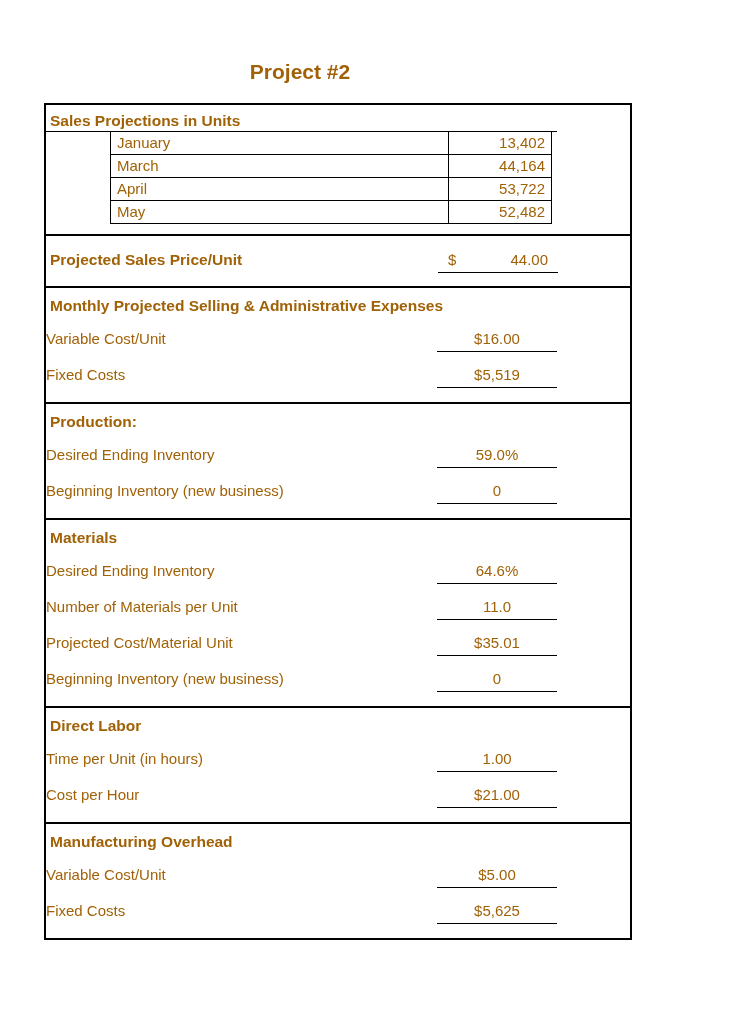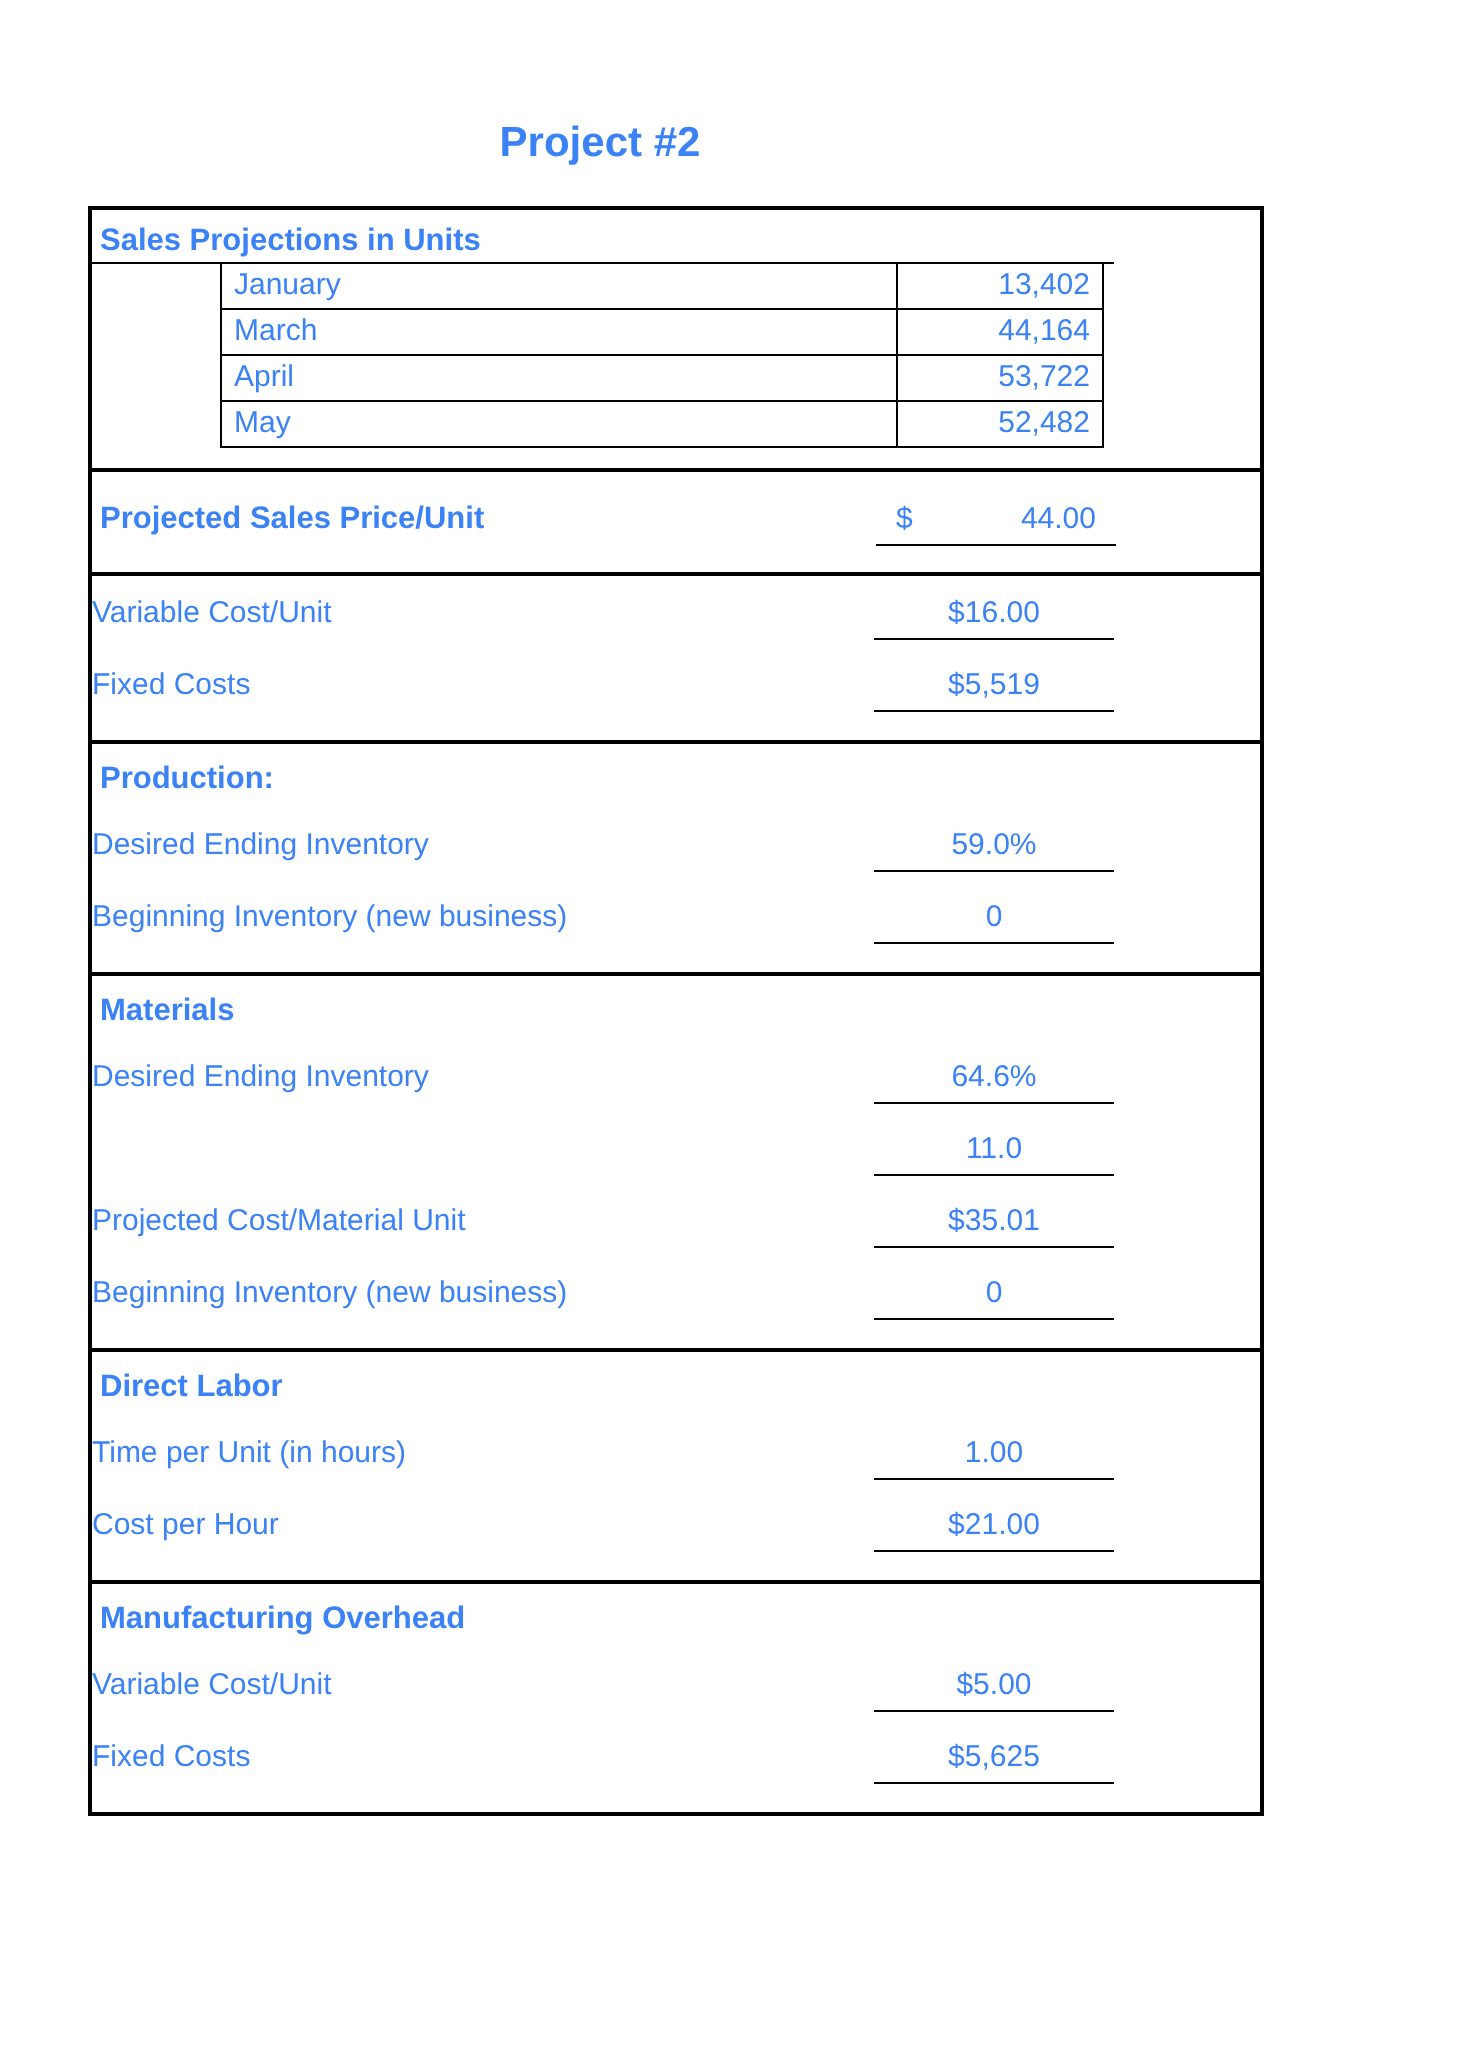--- a/index.html
+++ b/index.html
@@ -2,21 +2,21 @@
 <html><head>
 <meta charset="utf-8">
 <style>
   html, body { margin:0; padding:0; background:#ffffff; }
   .page {
     position:relative;
     width:730px;
     height:1024px;
     background:#ffffff;
     font-family:"Liberation Sans", sans-serif;
-    color:#3b82f6;
+    color:#a16207;
   }
   .title {
     position:absolute;
     top:60px;
     left:44px;
     width:512px;
     text-align:center;
     font-size:21px;
     font-weight:bold;
   }
@@ -140,20 +140,21 @@
       <div class="price-row">
         <span class="price-label">Projected Sales Price/Unit</span>
         <span class="price-value">
           <span>$</span>
           <span>44.00</span>
         </span>
       </div>
     </div>
 
     <div class="section">
+      <div class="section-header">Monthly Projected Selling &amp; Administrative Expenses</div>
       <div class="data-row">
         <span class="row-label">Variable Cost/Unit</span>
         <span class="row-value">$16.00</span>
       </div>
       <div class="data-row last">
         <span class="row-label">Fixed Costs</span>
         <span class="row-value">$5,519</span>
       </div>
     </div>
 
@@ -169,20 +170,21 @@
       </div>
     </div>
 
     <div class="section">
       <div class="section-header">Materials</div>
       <div class="data-row">
         <span class="row-label">Desired Ending Inventory</span>
         <span class="row-value">64.6%</span>
       </div>
       <div class="data-row">
+        <span class="row-label">Number of Materials per Unit</span>
         <span class="row-value">11.0</span>
       </div>
       <div class="data-row">
         <span class="row-label">Projected Cost/Material Unit</span>
         <span class="row-value">$35.01</span>
       </div>
       <div class="data-row last">
         <span class="row-label">Beginning Inventory (new business)</span>
         <span class="row-value">0</span>
       </div>

